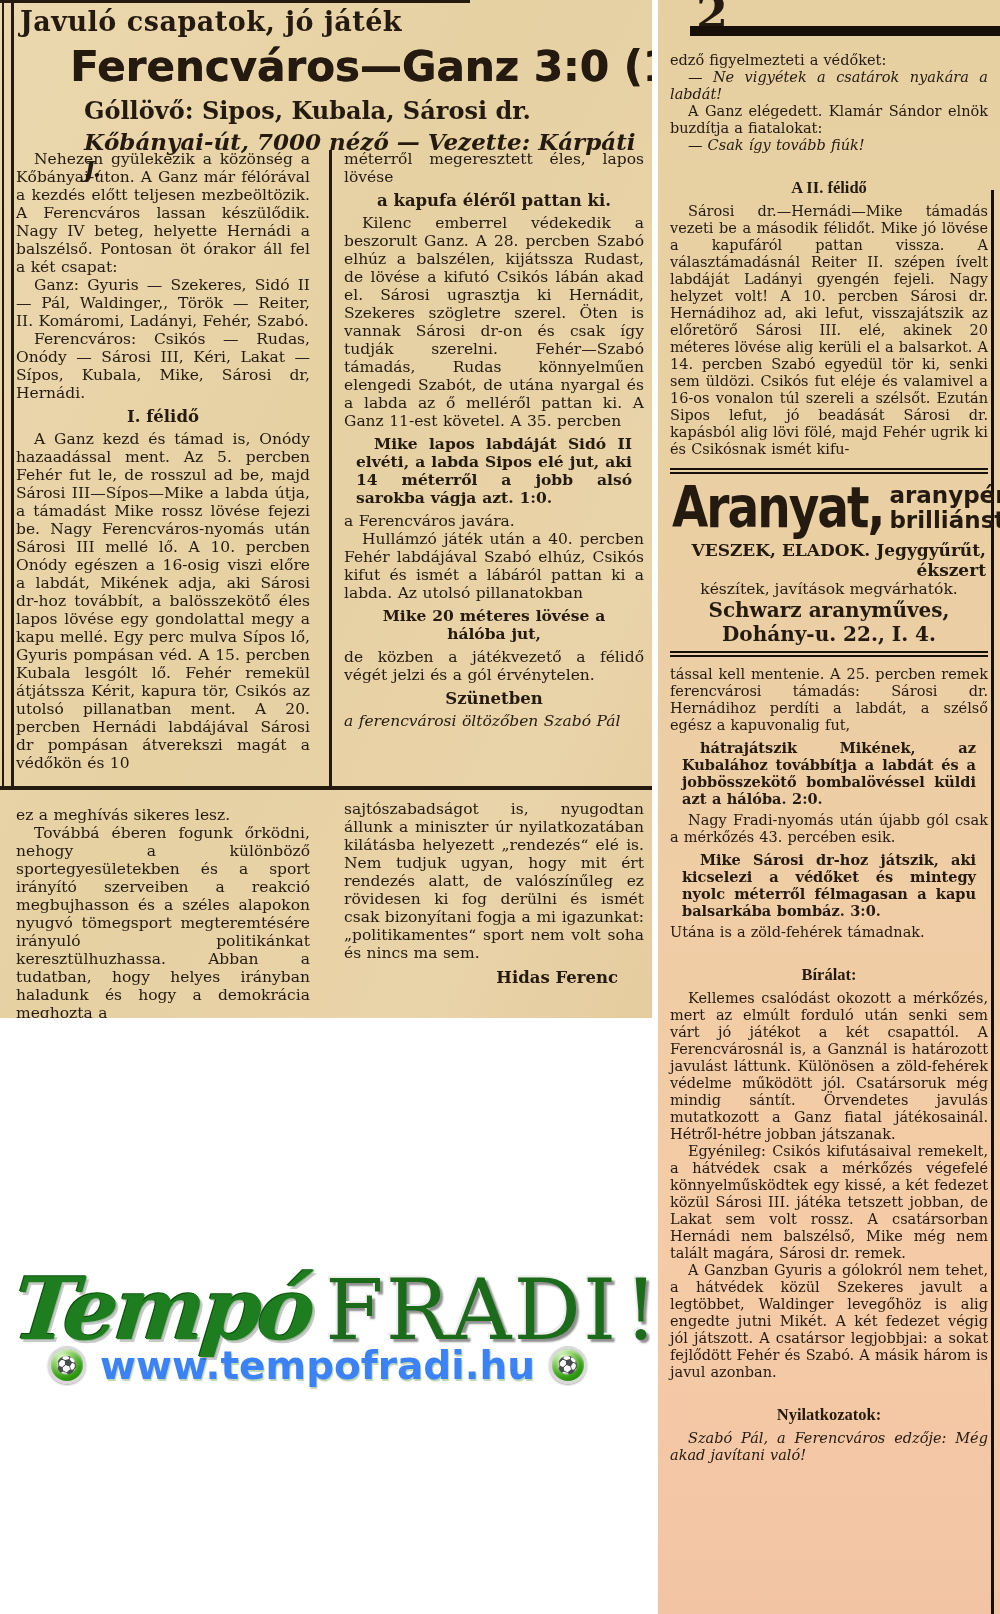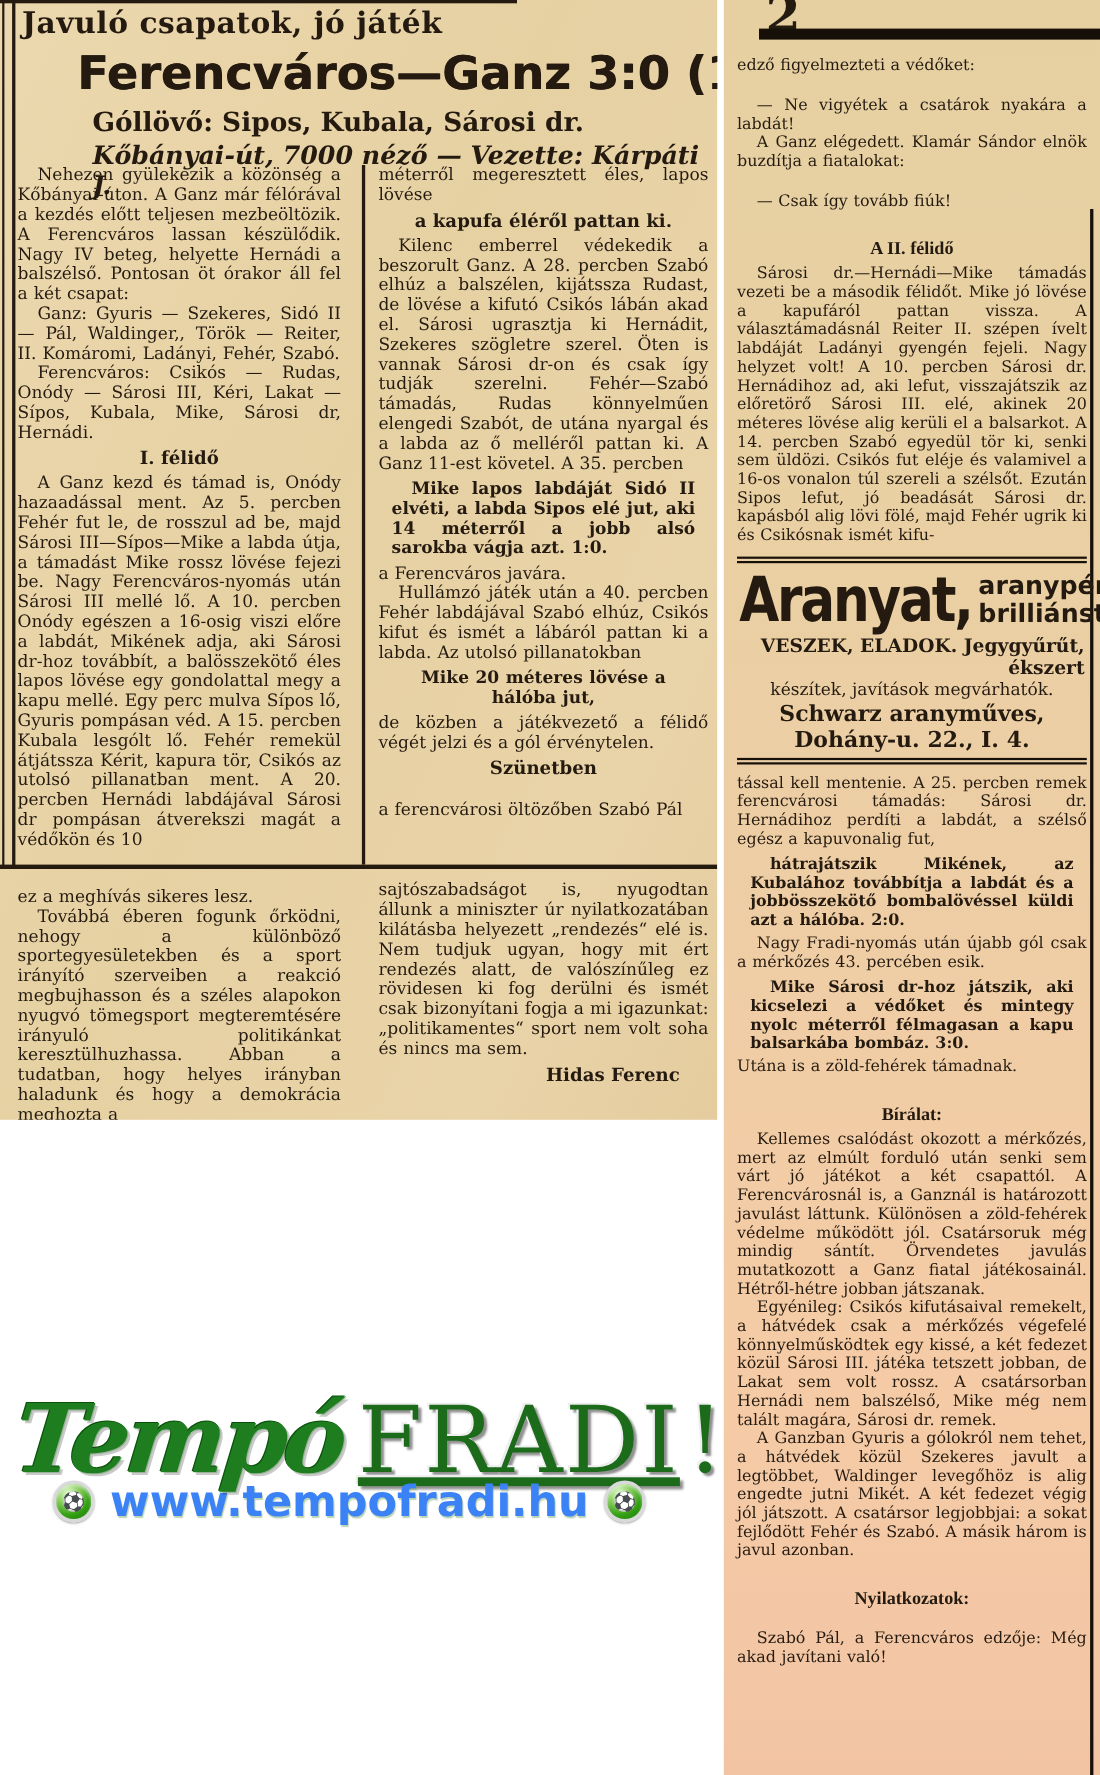--- a/index.html
+++ b/index.html
@@ -19,21 +19,21 @@
     font-family:"DejaVu Sans",sans-serif;letter-spacing:0;white-space:nowrap;
     text-shadow:.6px 0 0 #241a10;
   }
   .sub1{position:absolute;left:84px;top:96px;font-size:24px;font-weight:bold;}
   .sub2{position:absolute;left:84px;top:128px;font-size:23px;font-weight:bold;font-style:italic;}
   .col{position:absolute;}
   .s1c1{left:16px;top:150px;width:294px;}
   .s1c2{left:344px;top:150px;width:300px;}
   .p{margin:0;font-size:15.5px;line-height:18px;text-align:justify;text-indent:18px;word-spacing:.5px;}
   .noind{text-indent:0;}
-  .it{margin-top:19px;}
+  .it{font-style:italic;}
   .hc{font-weight:bold;text-align:center;font-size:16.5px;margin:5px 0 4px;text-indent:0;}
   .goal{font-weight:bold;margin:5px 0;padding:0 12px;}
   .s2c1{left:16px;top:806px;width:294px;}
   .s2c2{left:344px;top:800px;width:300px;}
   .sig{font-weight:bold;text-align:right;padding-right:26px;margin-top:6px;font-size:16.5px;}
   
   .clip-right{
     position:absolute;left:658px;top:0;width:342px;height:1614px;overflow:hidden;
     background:linear-gradient(180deg,#e6d0a2 0%,#e9d0a3 28%,#efcda5 55%,#f5cba6 80%,#f2c4a4 100%);
   }
@@ -59,21 +59,20 @@
   .logo-script{
     font-family:"DejaVu Serif",serif;font-style:italic;font-weight:bold;font-size:86px;
     color:#1e7d1e;transform:skewX(-6deg);display:inline-block;
     text-shadow:3px 3px 0 rgba(40,40,40,.25), -1px -1px 0 #0a520a, 1px 1px 0 #bfe3bf;
     letter-spacing:-4px;line-height:1.1;
   }
   .logo-caps{
     font-family:"DejaVu Serif",serif;font-size:84px;color:#1b6b1b;margin-left:14px;
     letter-spacing:2px;line-height:1.1;
     text-shadow:-2px -2px 0 #eeeeee, 3px 3px 2px #8f8f8f;
-    text-decoration:underline;
   }
   .logo-bang{
     font-family:"DejaVu Serif",serif;font-size:84px;color:#1b6b1b;margin-left:6px;line-height:1.1;
     text-shadow:-2px -2px 0 #eeeeee, 3px 3px 2px #8f8f8f;
   }
   .logo-url-row{display:flex;align-items:center;margin-top:-14px;margin-left:34px;}
   .ball{
     width:38px;height:38px;border-radius:50%;flex:0 0 auto;
     border:3px solid #d9d9d9;box-sizing:border-box;
     background:radial-gradient(circle at 35% 28%, #eaffe0 0%, #8fd264 30%, #33a012 62%, #157006 100%);

